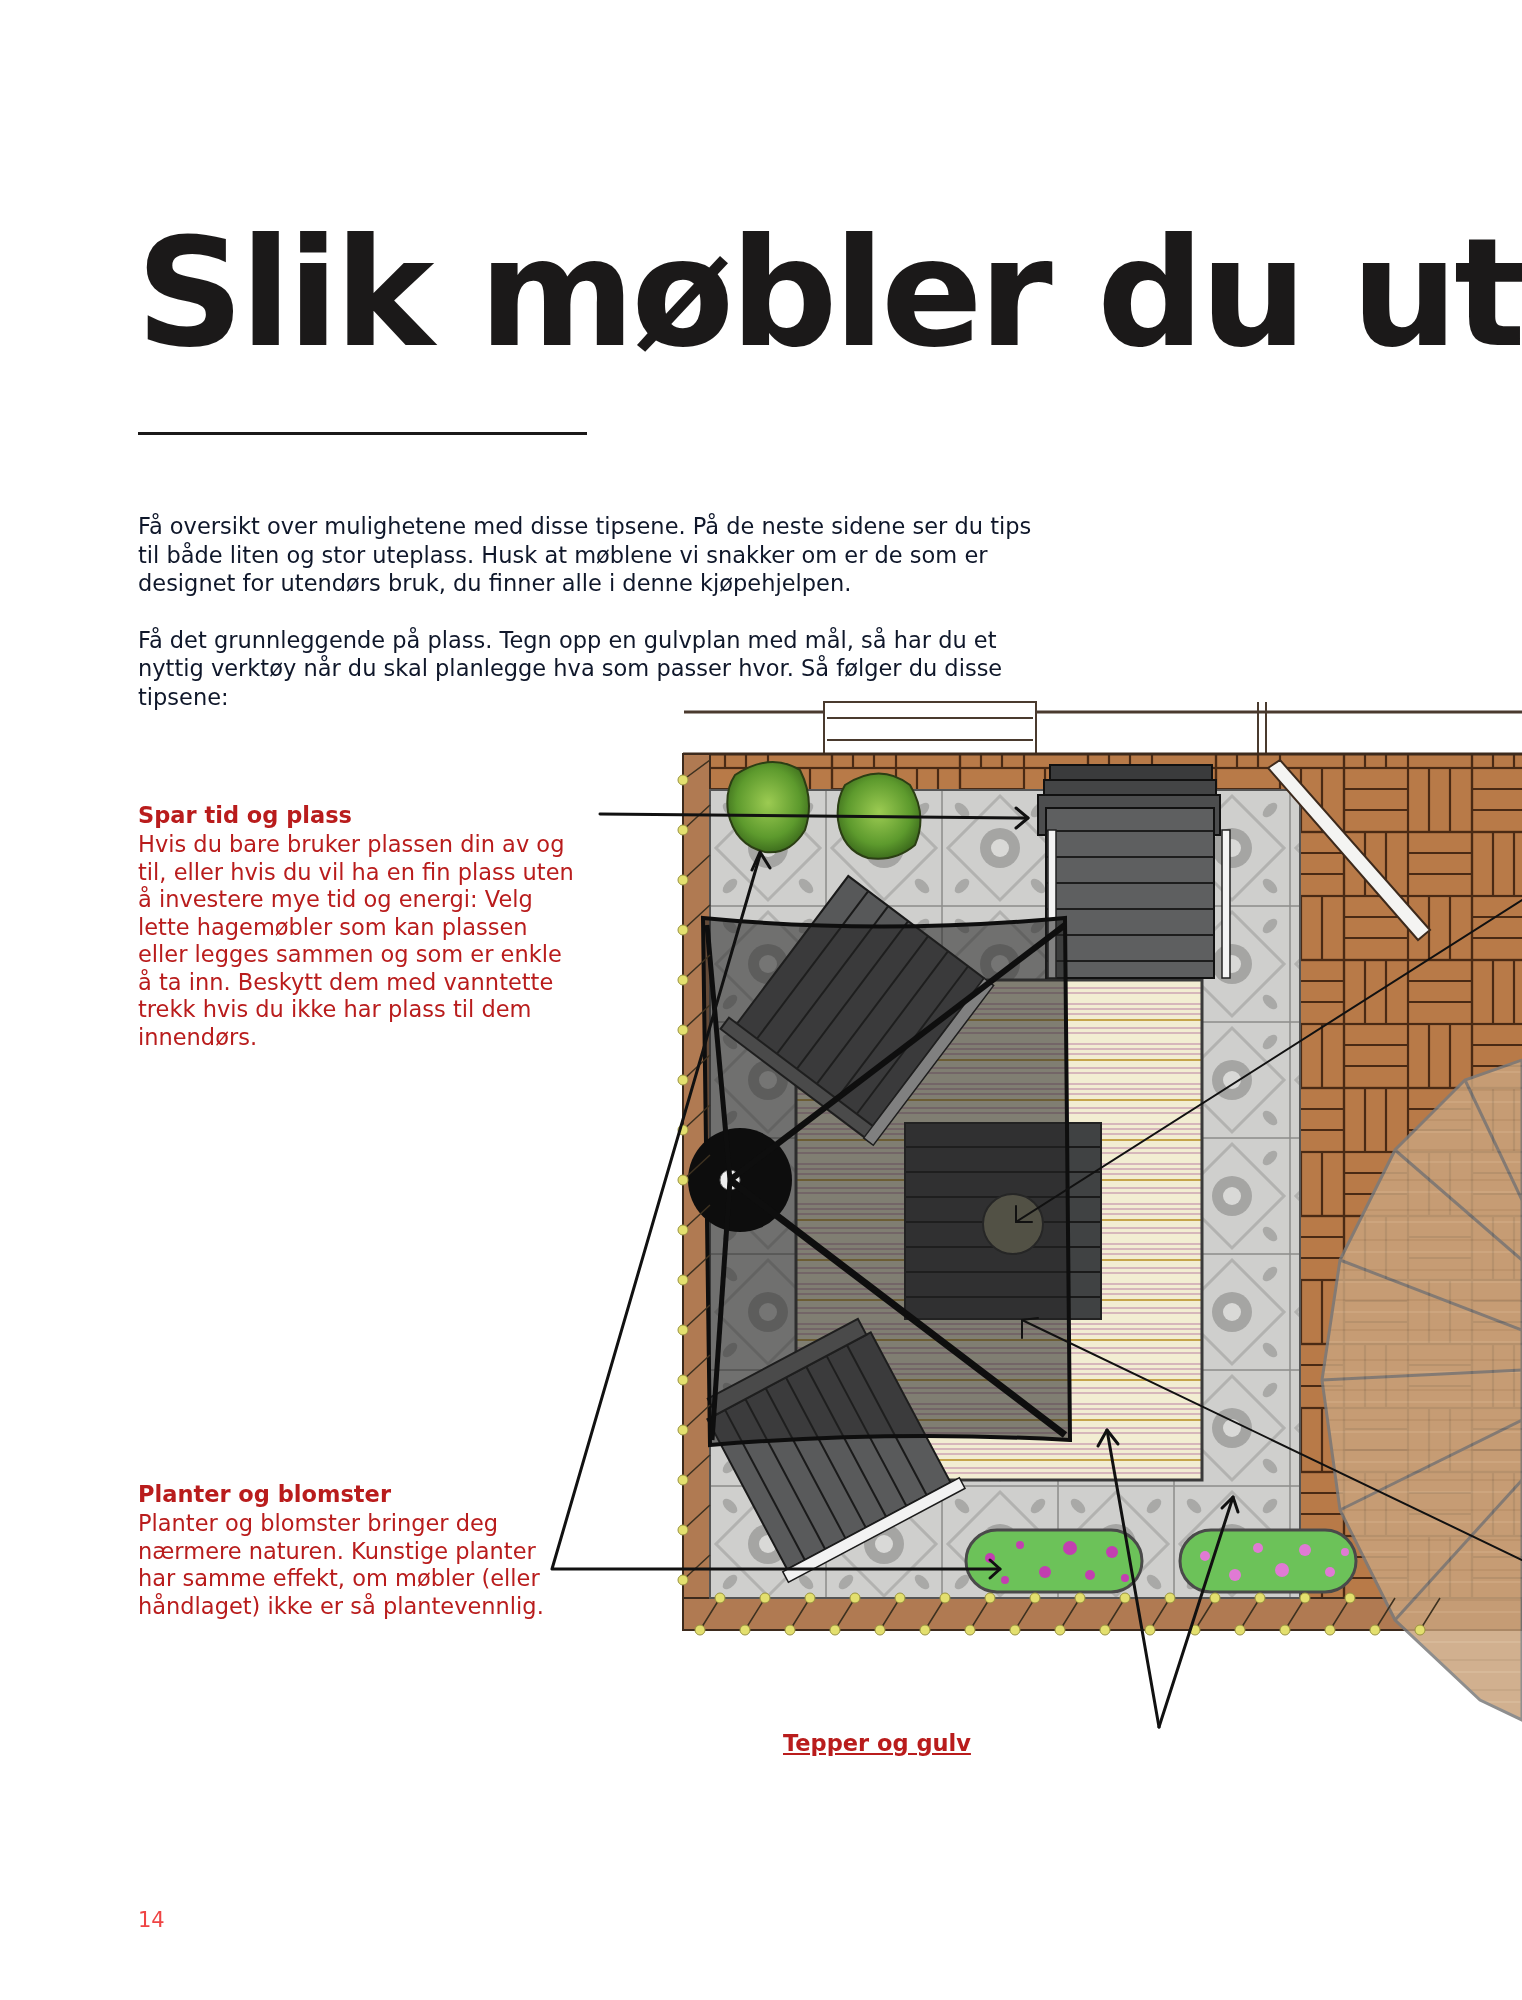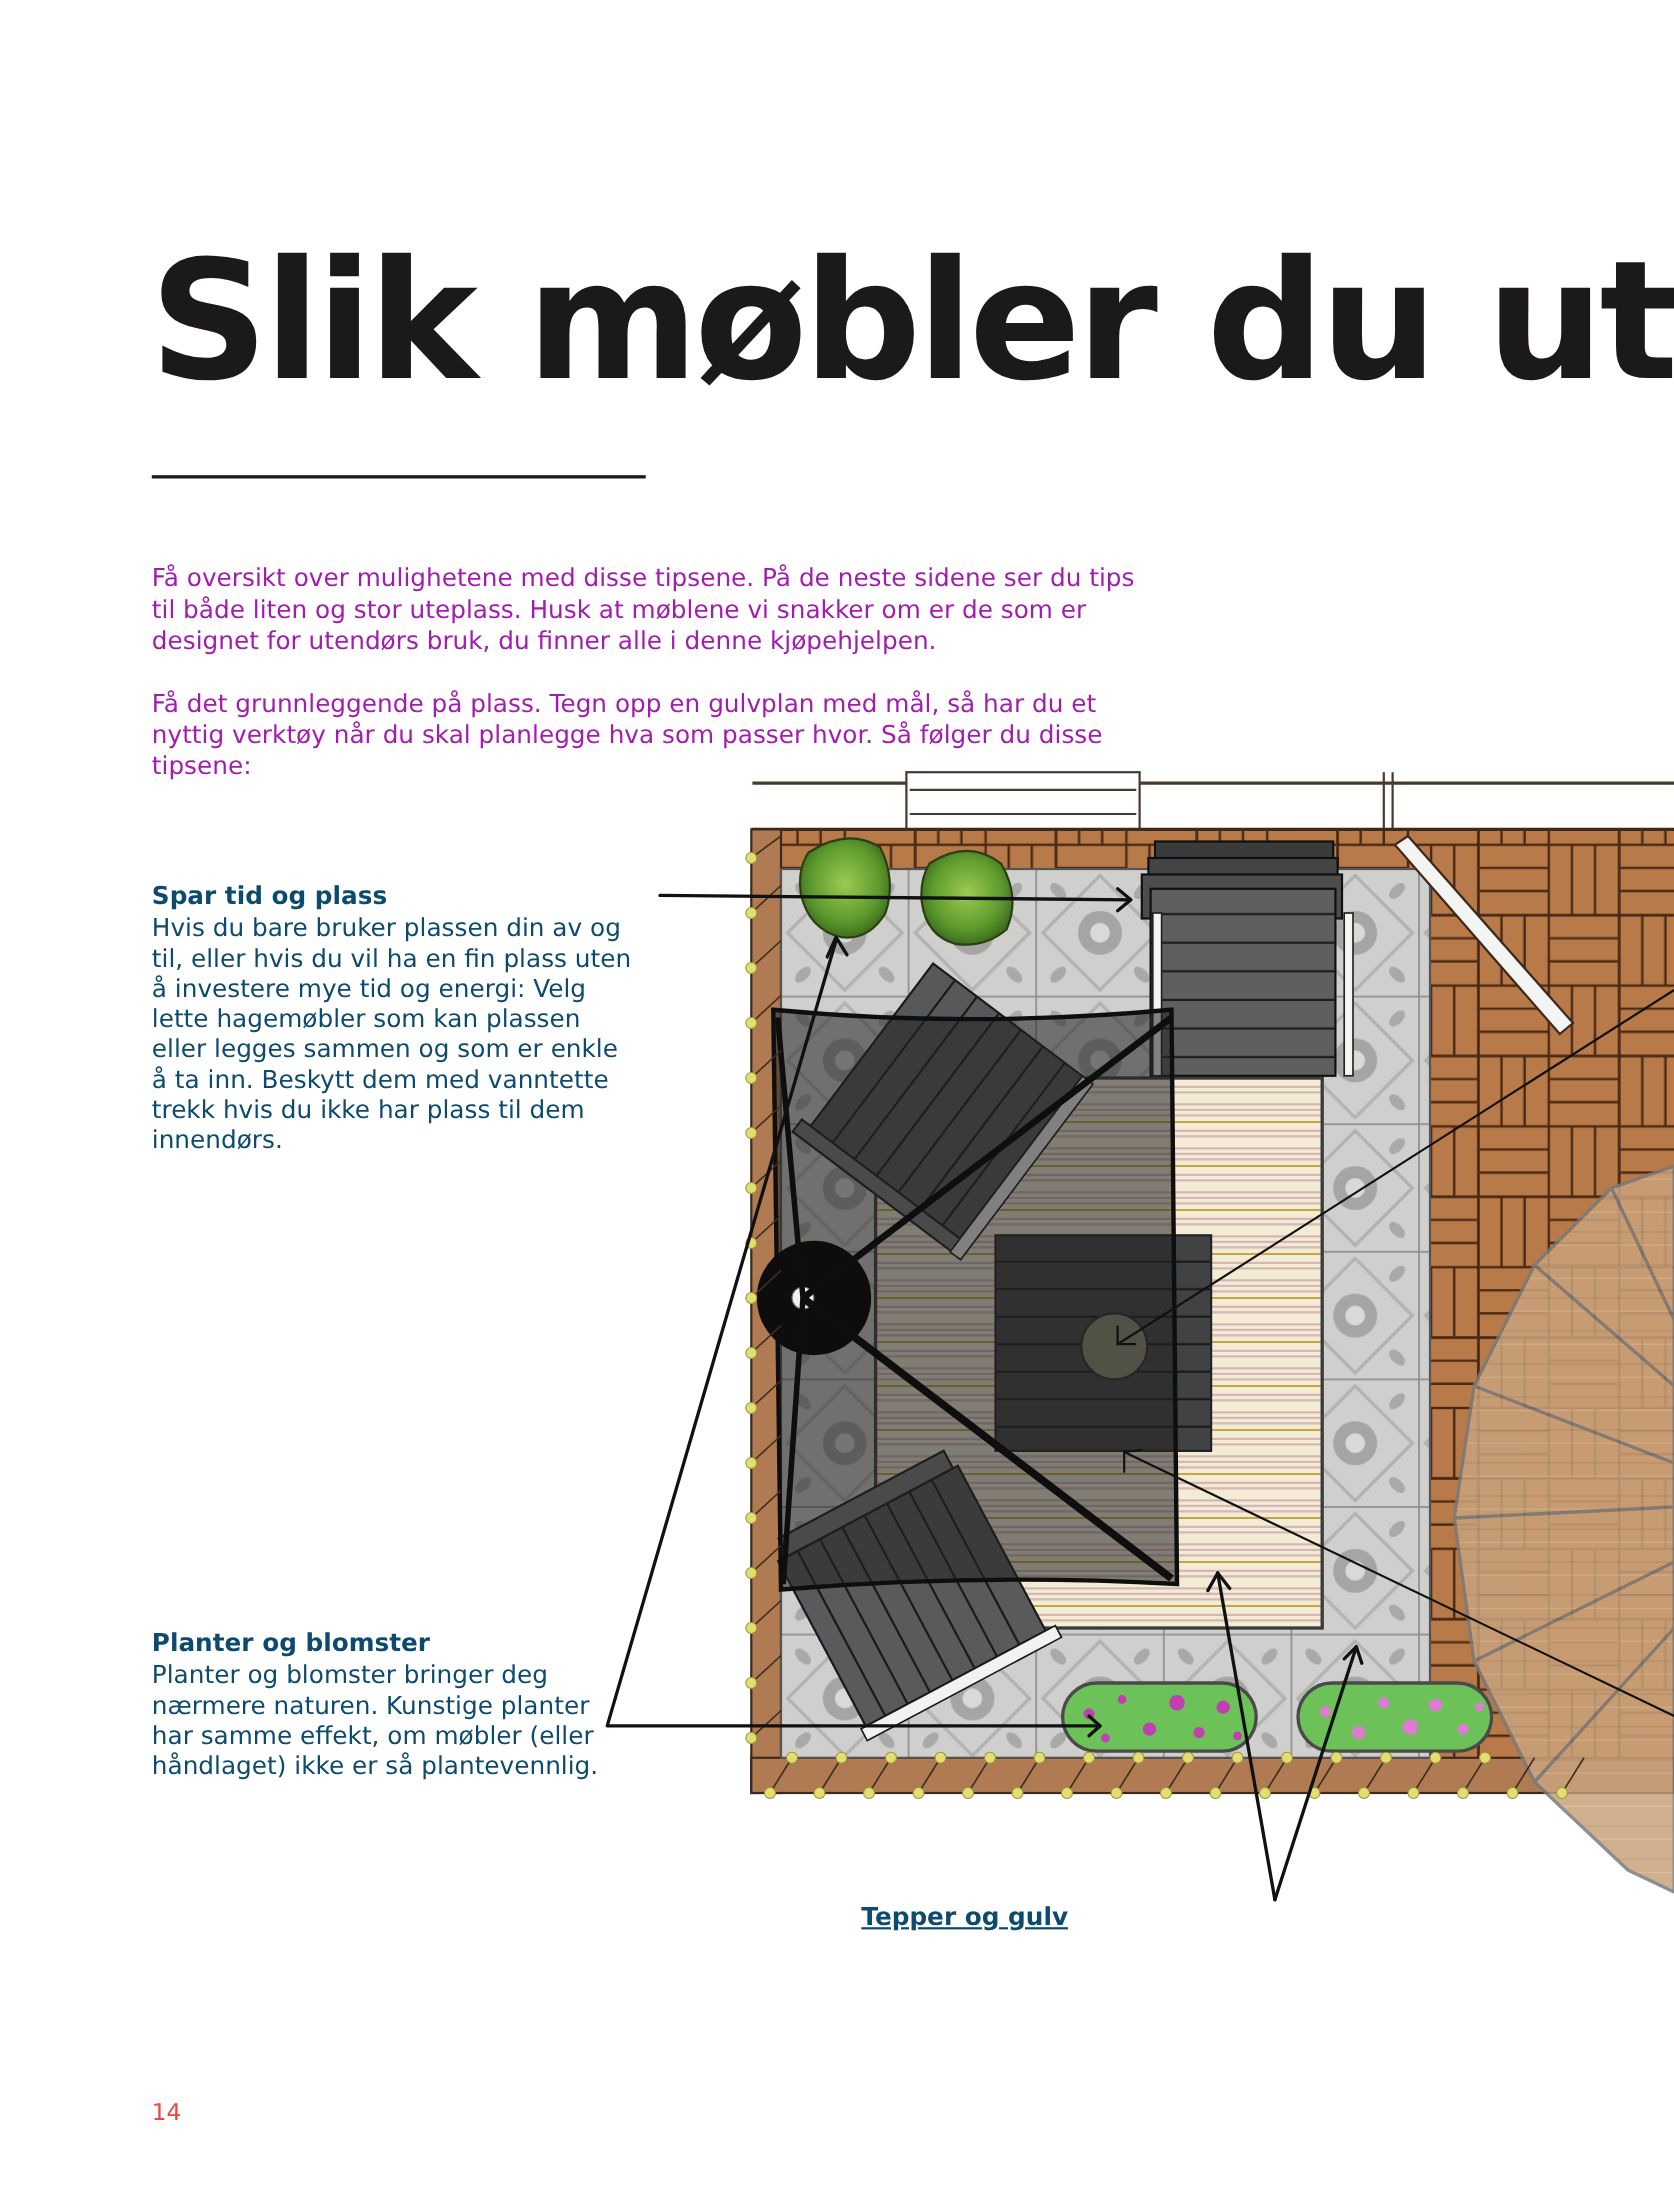--- a/index.html
+++ b/index.html
@@ -2,23 +2,23 @@
 <html><head>
 <meta charset="utf-8">
 <style>
   html, body { margin: 0; padding: 0; background: #ffffff; }
   body { width: 1522px; height: 2000px; position: relative; overflow: hidden;
          font-family: "DejaVu Sans", "Liberation Sans", sans-serif; color: #111; }
   .title { position: absolute; left: 136px; top: 218px; margin: 0;
            font-family: "DejaVu Sans", sans-serif; font-weight: bold;
            font-size: 150px; letter-spacing: -4px; line-height: 1; color: #1b1919; white-space: nowrap; }
   .rule { position: absolute; left: 138px; top: 432px; width: 449px; height: 3px; background: #1b1919; }
-  .intro { position: absolute; left: 138px; top: 512px; width: 900px; font-size: 22.5px; line-height: 28.5px; color: #a21caf; }
+  .intro { position: absolute; left: 138px; top: 512px; width: 900px; font-size: 22.5px; line-height: 28.5px; color: #0f172a; }
   .intro p { margin: 0 0 28px 0; }
-  .callout { position: absolute; font-size: 22.5px; line-height: 27.5px; color: #0c4a6e; }
+  .callout { position: absolute; font-size: 22.5px; line-height: 27.5px; color: #b91c1c; }
   .callout h3 { margin: 0 0 2px 0; font-size: 22.5px; font-weight: bold; line-height: 28px; }
   .callout p { margin: 0; }
   #c-spar { left: 138px; top: 801px; width: 440px; }
   #c-planter { left: 138px; top: 1480px; width: 420px; }
   #c-tepper { left: 783px; top: 1729px; width: 620px; text-decoration: underline; }
   .pagenum { position: absolute; left: 138px; top: 1908px; font-size: 21px; color: #ef4444; }
   .illus { position: absolute; left: 0; top: 0; width: 1522px; height: 2000px; pointer-events: none; }
   .illus * { pointer-events: auto; }
 </style>
 </head>

